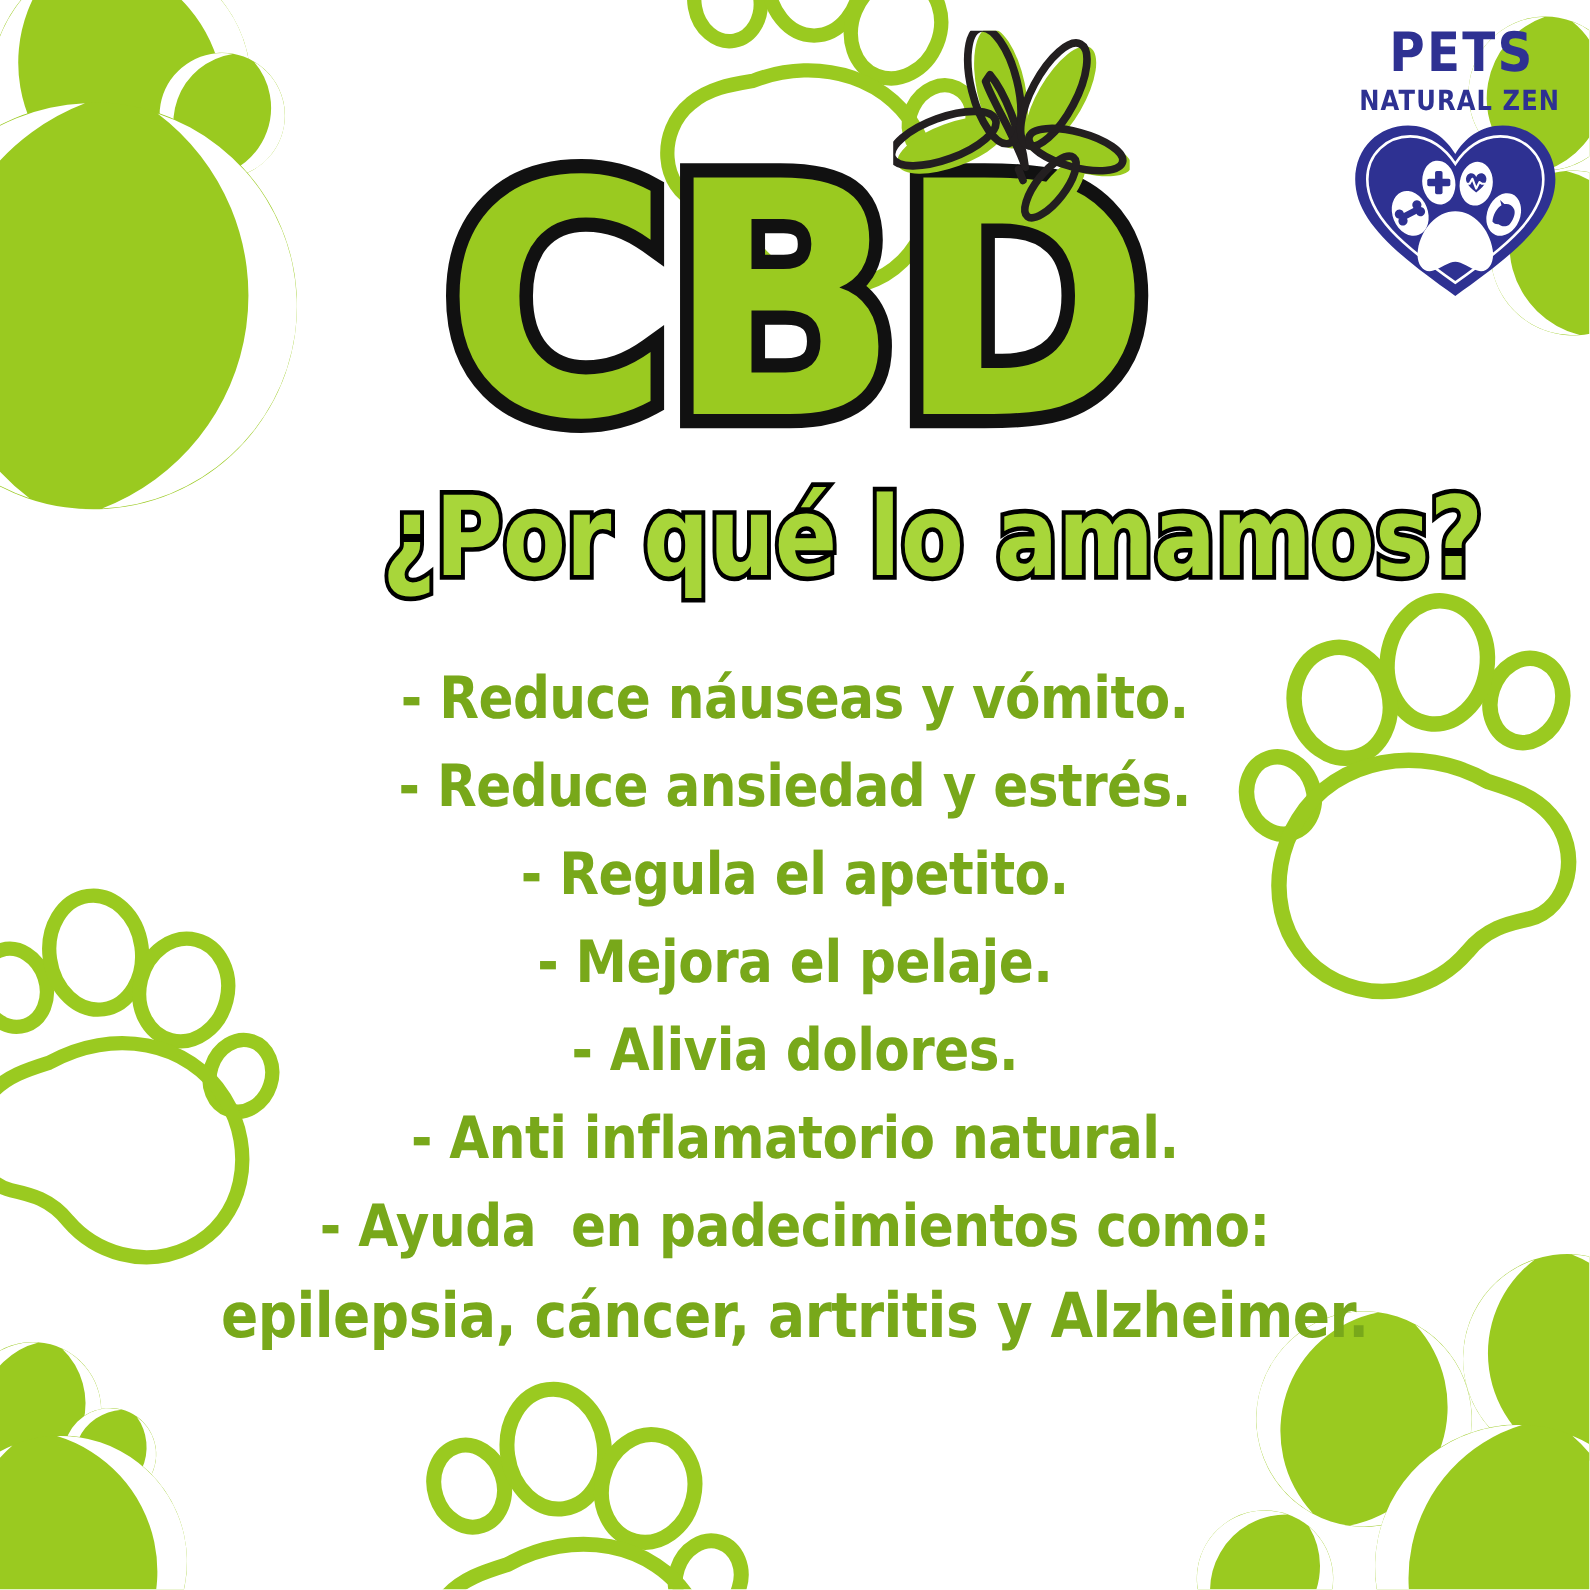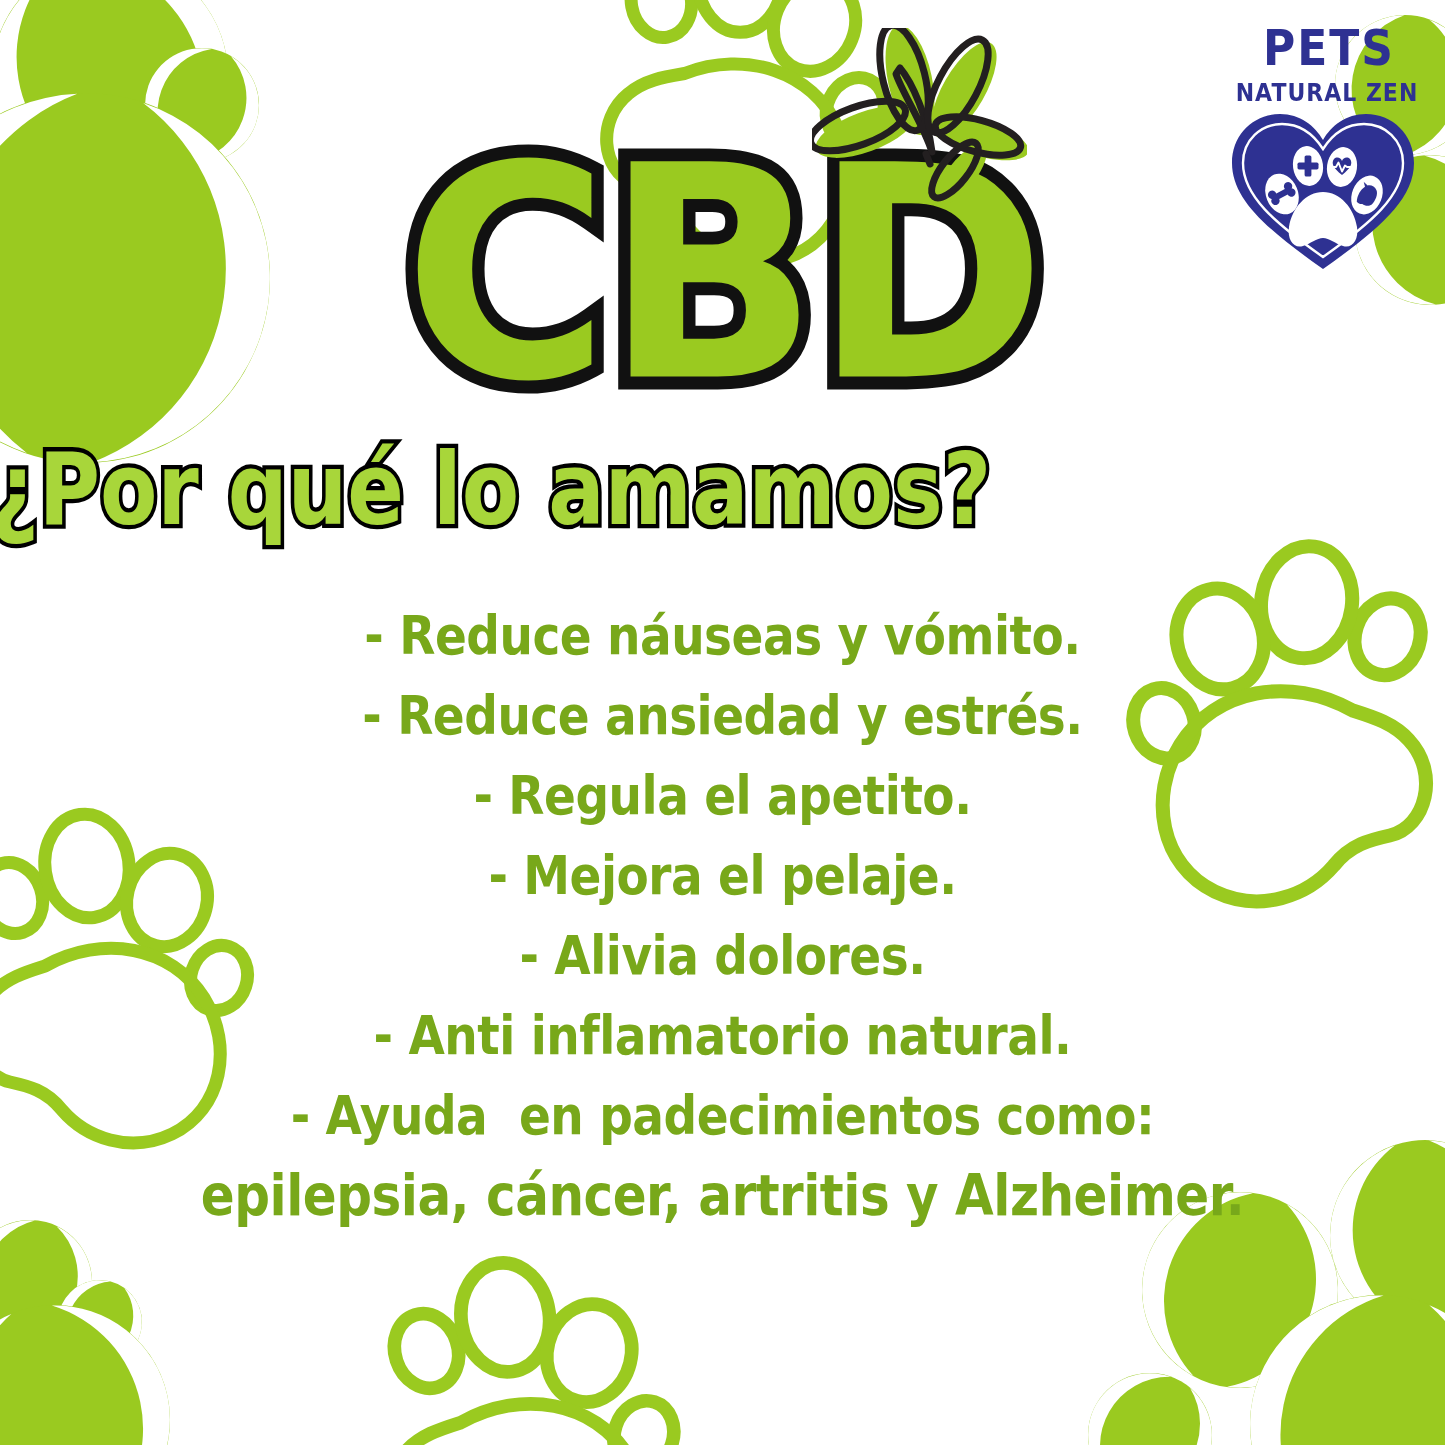--- a/index.html
+++ b/index.html
@@ -100,21 +100,21 @@
     width: 215px;
     height: 180px;
   }
 
   
   #subtitle-block {
     position: absolute;
     left: 0;
     top: 440px;
     width: 1338px;
-    text-align: left;
+    text-align: right;
   }
   #subtitle {
     display: inline-block;
     font-family: "DejaVu Sans", sans-serif;
     font-weight: bold;
     font-size: 82px;
     line-height: 1;
     letter-spacing: 0px;
     color: #A8D63A;
     -webkit-text-stroke: 7px #000000;

